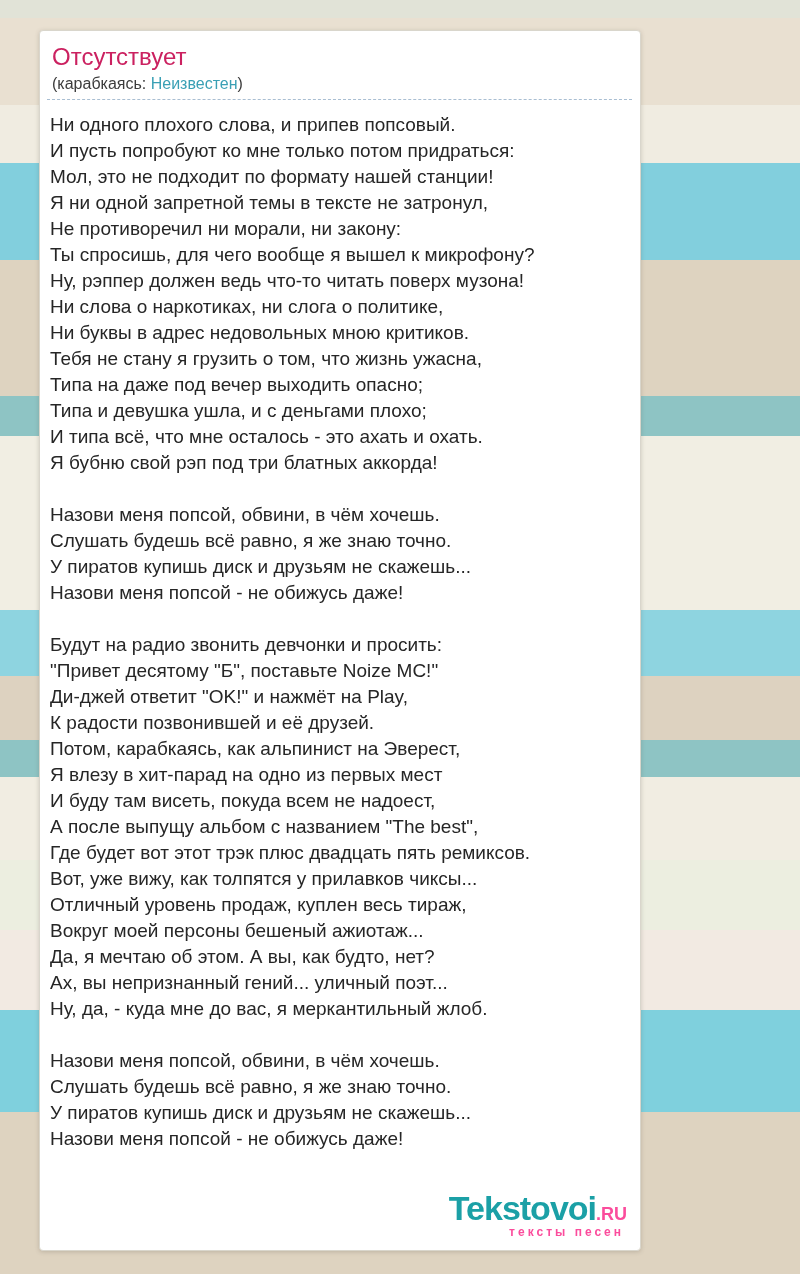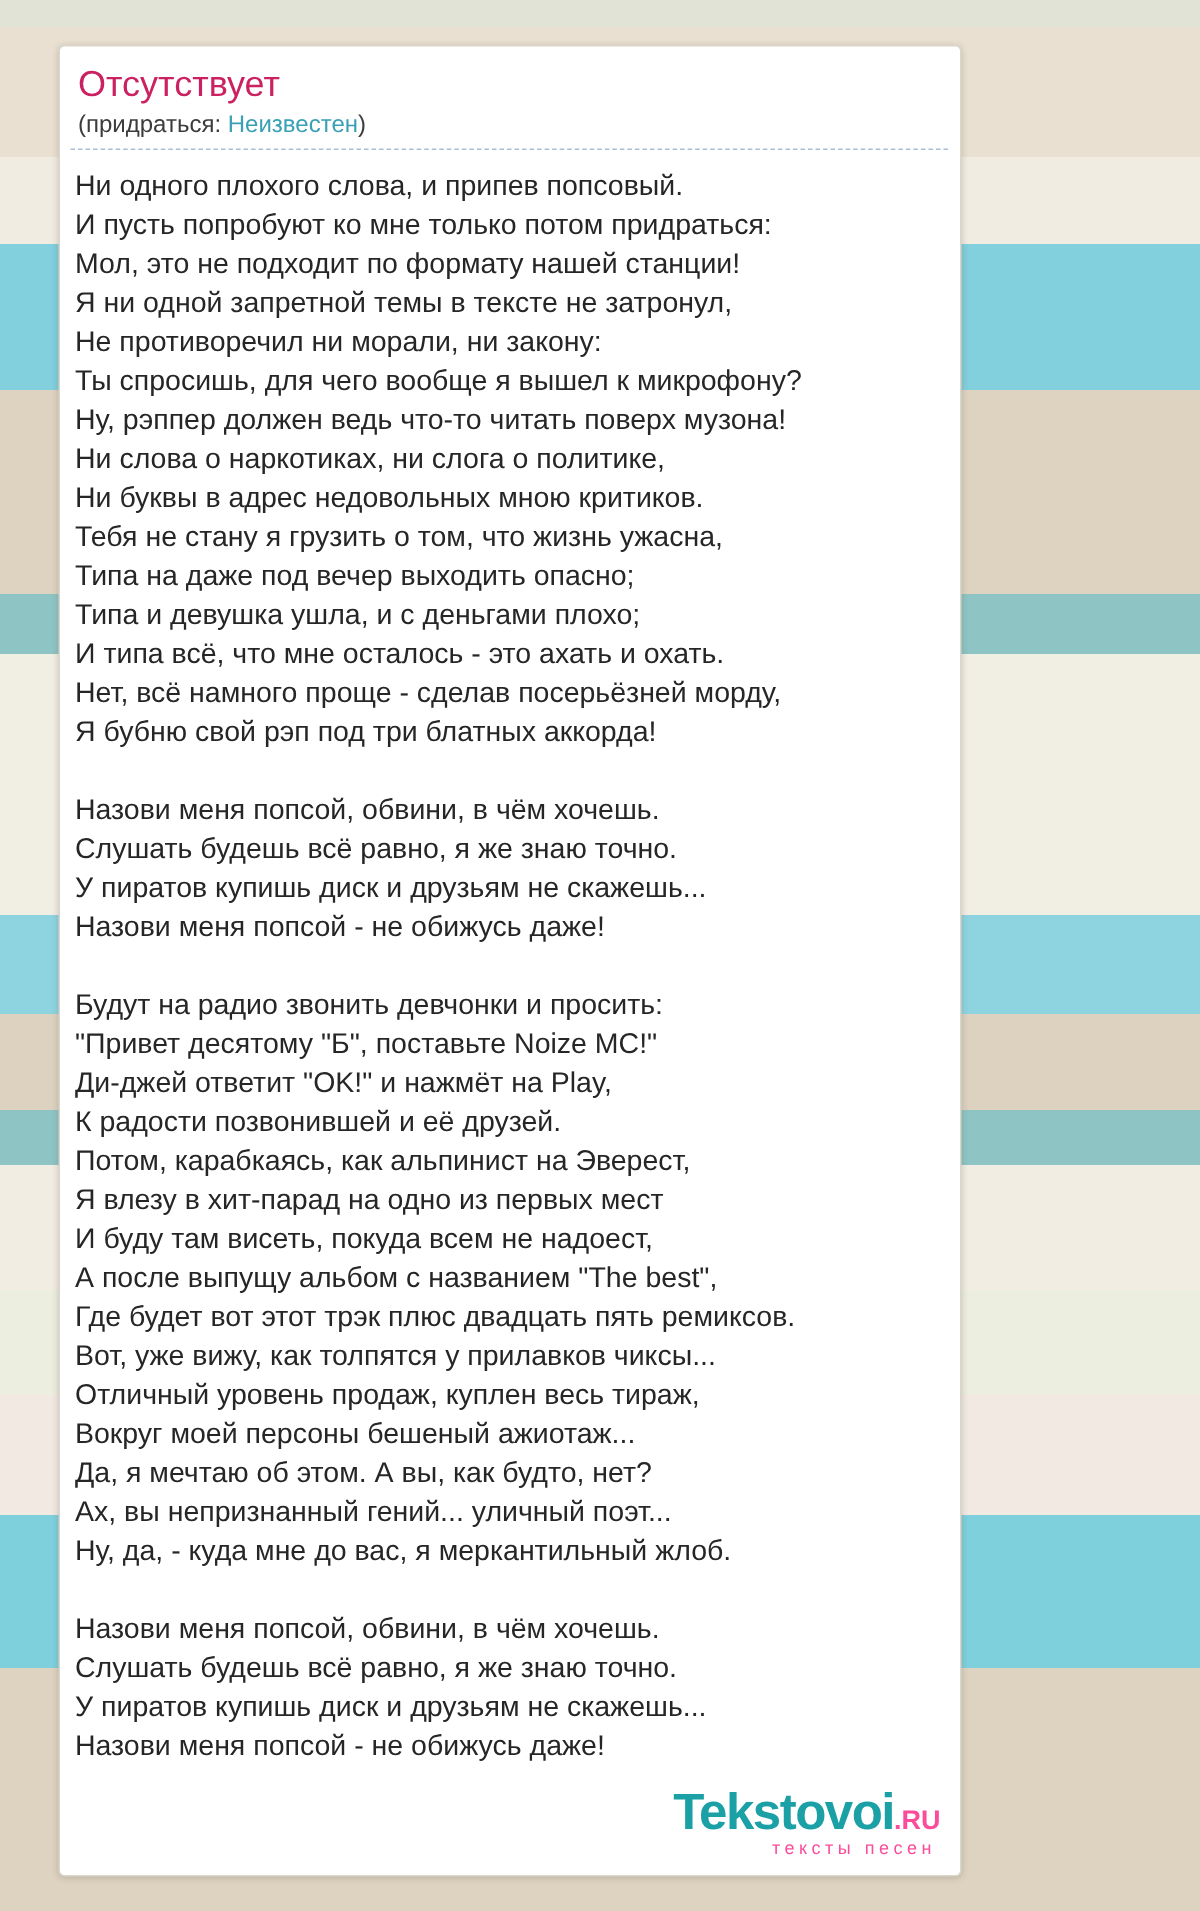--- a/index.html
+++ b/index.html
@@ -86,55 +86,54 @@
   .logo-tld {
     font-size: 18px;
     font-weight: bold;
     color: #fb4c9c;
   }
   .logo-tagline {
     display: block;
     margin-top: 1px;
     margin-right: 3px;
     font-size: 12px;
-    font-weight: normal;
+    font-weight: bold;
     color: #fb4c9c;
     letter-spacing: 3px;
   }
 </style>
 </head>
 <body>
 
 <div class="page-bg"></div>
 
 <div class="card">
 
   <h1 class="song-title">Отсутствует</h1>
 
   <div class="artist-line">
-    <span>(придраться: </span><a class="artist-link">Неизвестен</a><span>)</span>
+    <span>(карабкаясь: </span><a class="artist-link">Неизвестен</a><span>)</span>
   </div>
 
   <div class="separator"></div>
 
   <div class="lyrics">
       <div class="lyric-line">Ни одного плохого слова, и припев попсовый.</div>
       <div class="lyric-line">И пусть попробуют ко мне только потом придраться:</div>
       <div class="lyric-line">Мол, это не подходит по формату нашей станции!</div>
       <div class="lyric-line">Я ни одной запретной темы в тексте не затронул,</div>
       <div class="lyric-line">Не противоречил ни морали, ни закону:</div>
       <div class="lyric-line">Ты спросишь, для чего вообще я вышел к микрофону?</div>
       <div class="lyric-line">Ну, рэппер должен ведь что-то читать поверх музона!</div>
       <div class="lyric-line">Ни слова о наркотиках, ни слога о политике,</div>
       <div class="lyric-line">Ни буквы в адрес недовольных мною критиков.</div>
       <div class="lyric-line">Тебя не стану я грузить о том, что жизнь ужасна,</div>
       <div class="lyric-line">Типа на даже под вечер выходить опасно;</div>
       <div class="lyric-line">Типа и девушка ушла, и с деньгами плохо;</div>
       <div class="lyric-line">И типа всё, что мне осталось - это ахать и охать.</div>
-      <div class="lyric-line">Нет, всё намного проще - сделав посерьёзней морду,</div>
       <div class="lyric-line">Я бубню свой рэп под три блатных аккорда!</div>
       <div class="lyric-line">&nbsp;</div>
       <div class="lyric-line">Назови меня попсой, обвини, в чём хочешь.</div>
       <div class="lyric-line">Слушать будешь всё равно, я же знаю точно.</div>
       <div class="lyric-line">У пиратов купишь диск и друзьям не скажешь...</div>
       <div class="lyric-line">Назови меня попсой - не обижусь даже!</div>
       <div class="lyric-line">&nbsp;</div>
       <div class="lyric-line">Будут на радио звонить девчонки и просить:</div>
       <div class="lyric-line">"Привет десятому "Б", поставьте Noize MC!"</div>
       <div class="lyric-line">Ди-джей ответит "OK!" и нажмёт на Play,</div>

